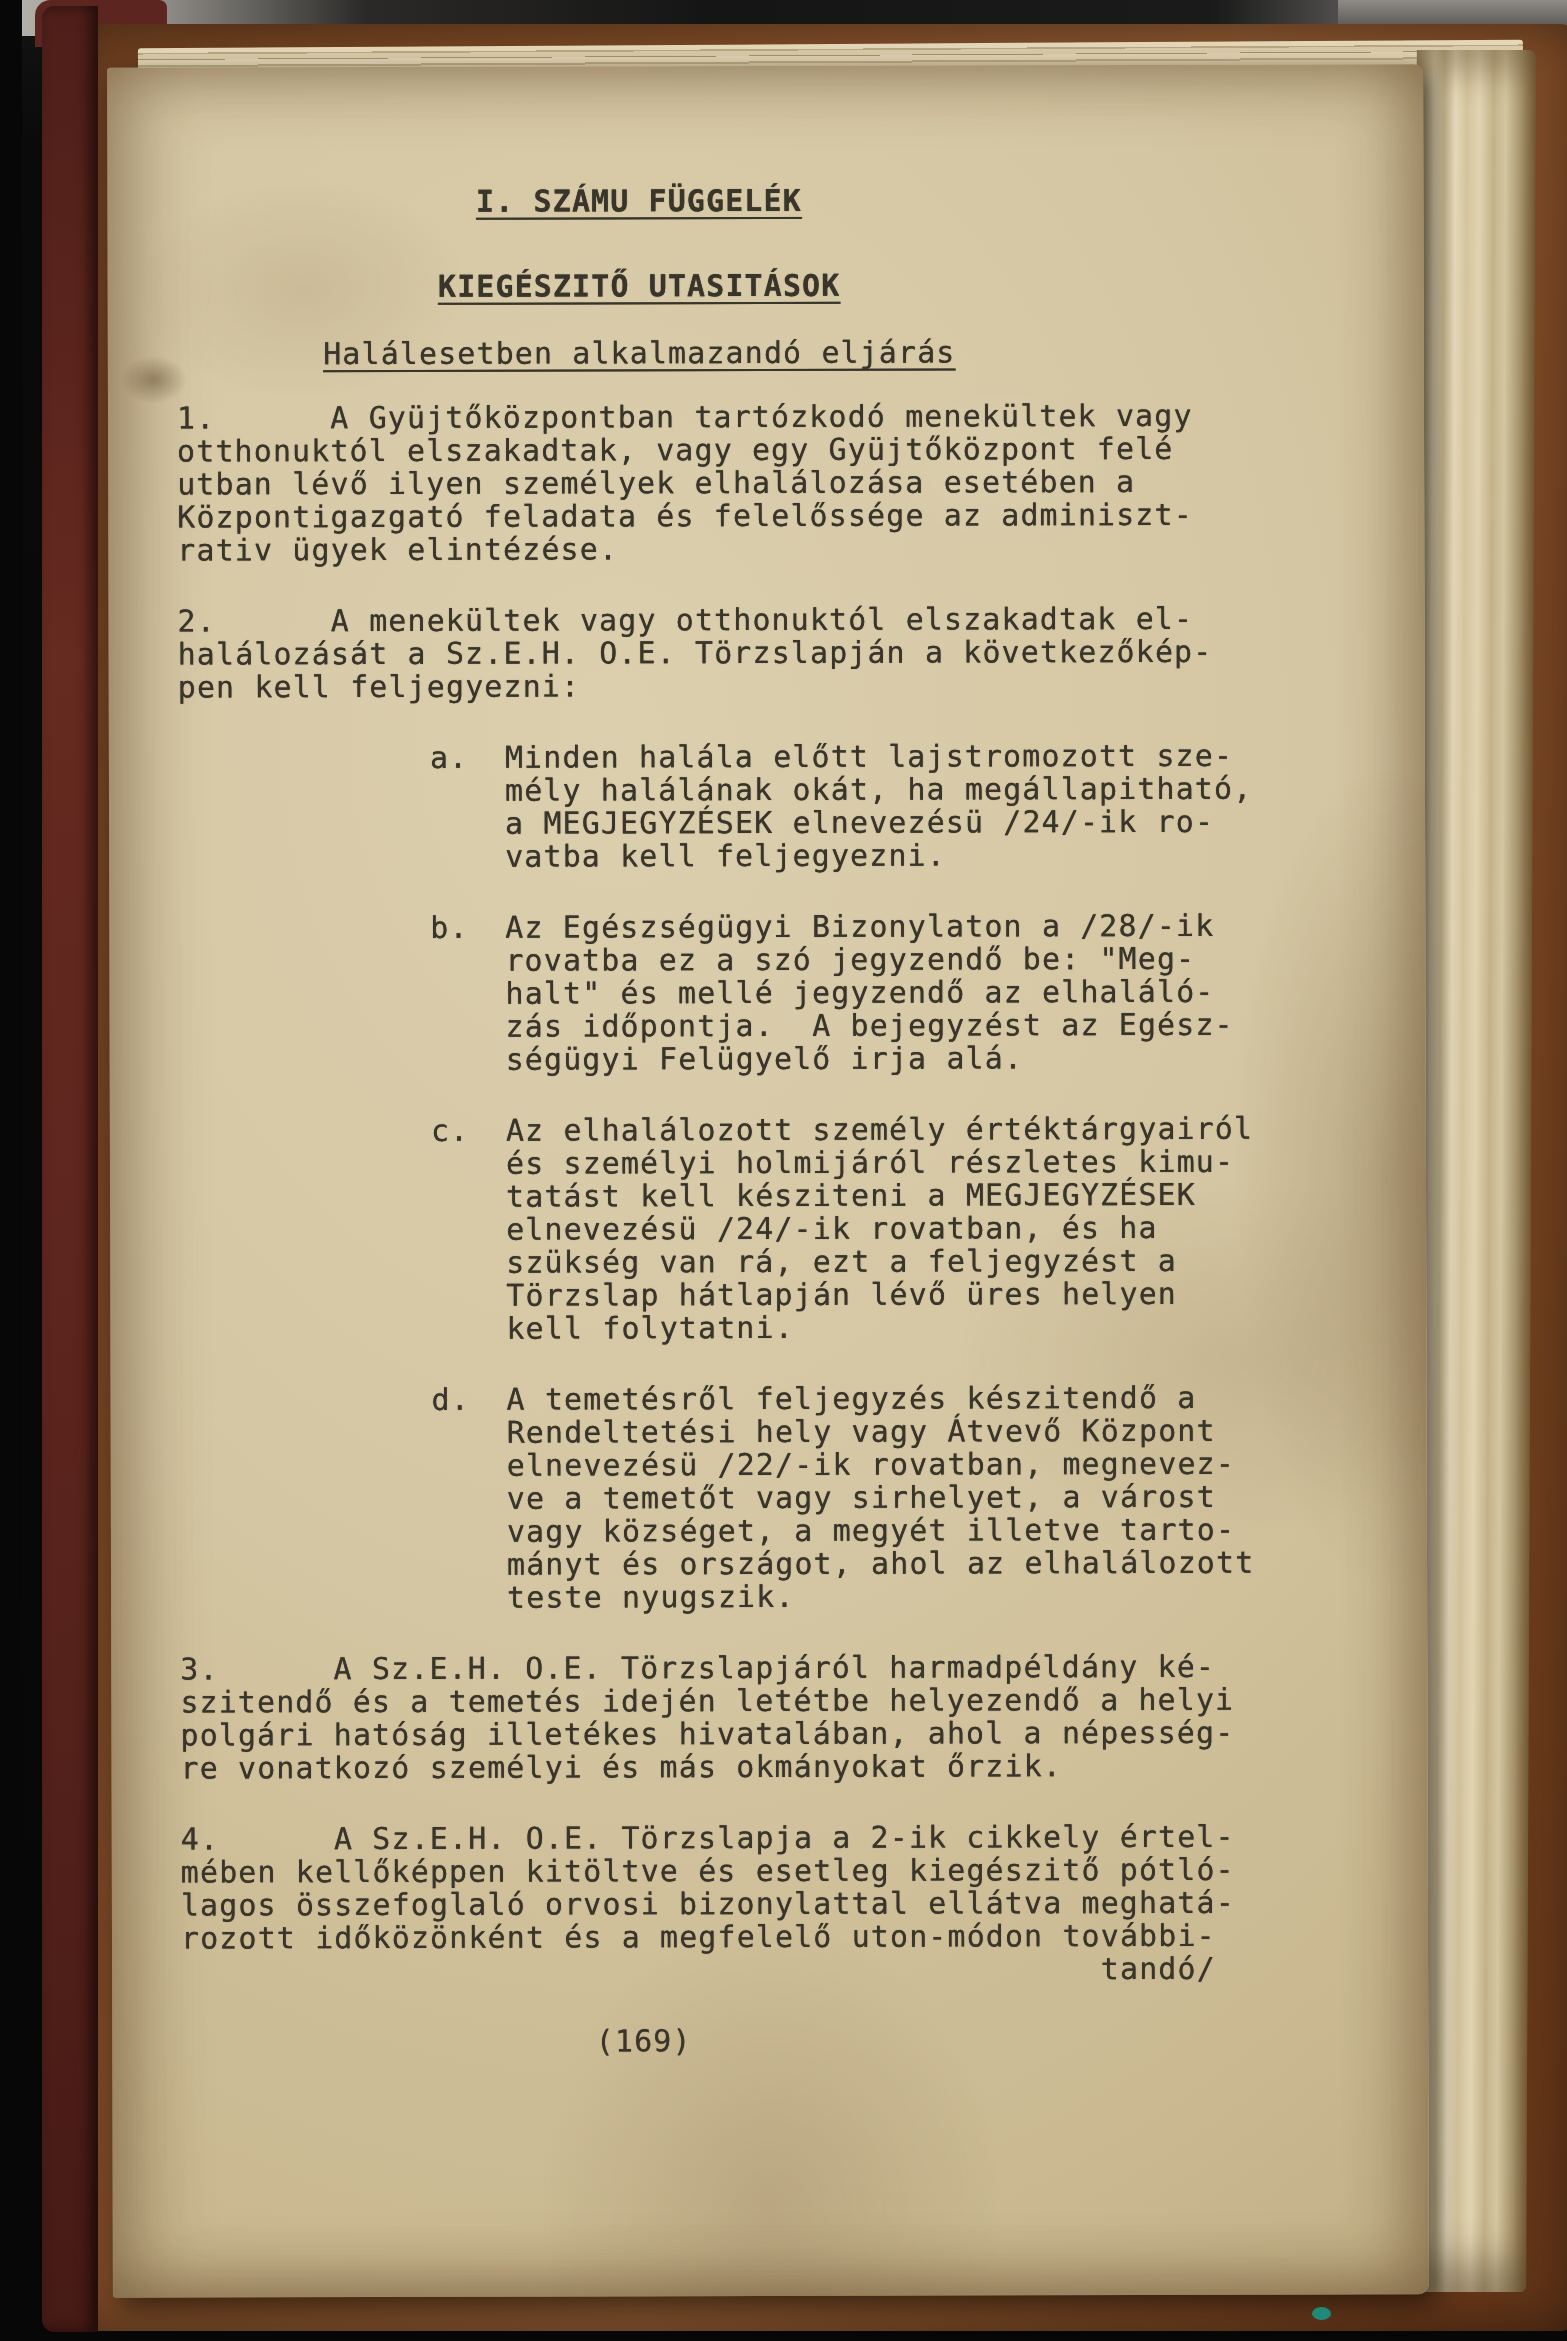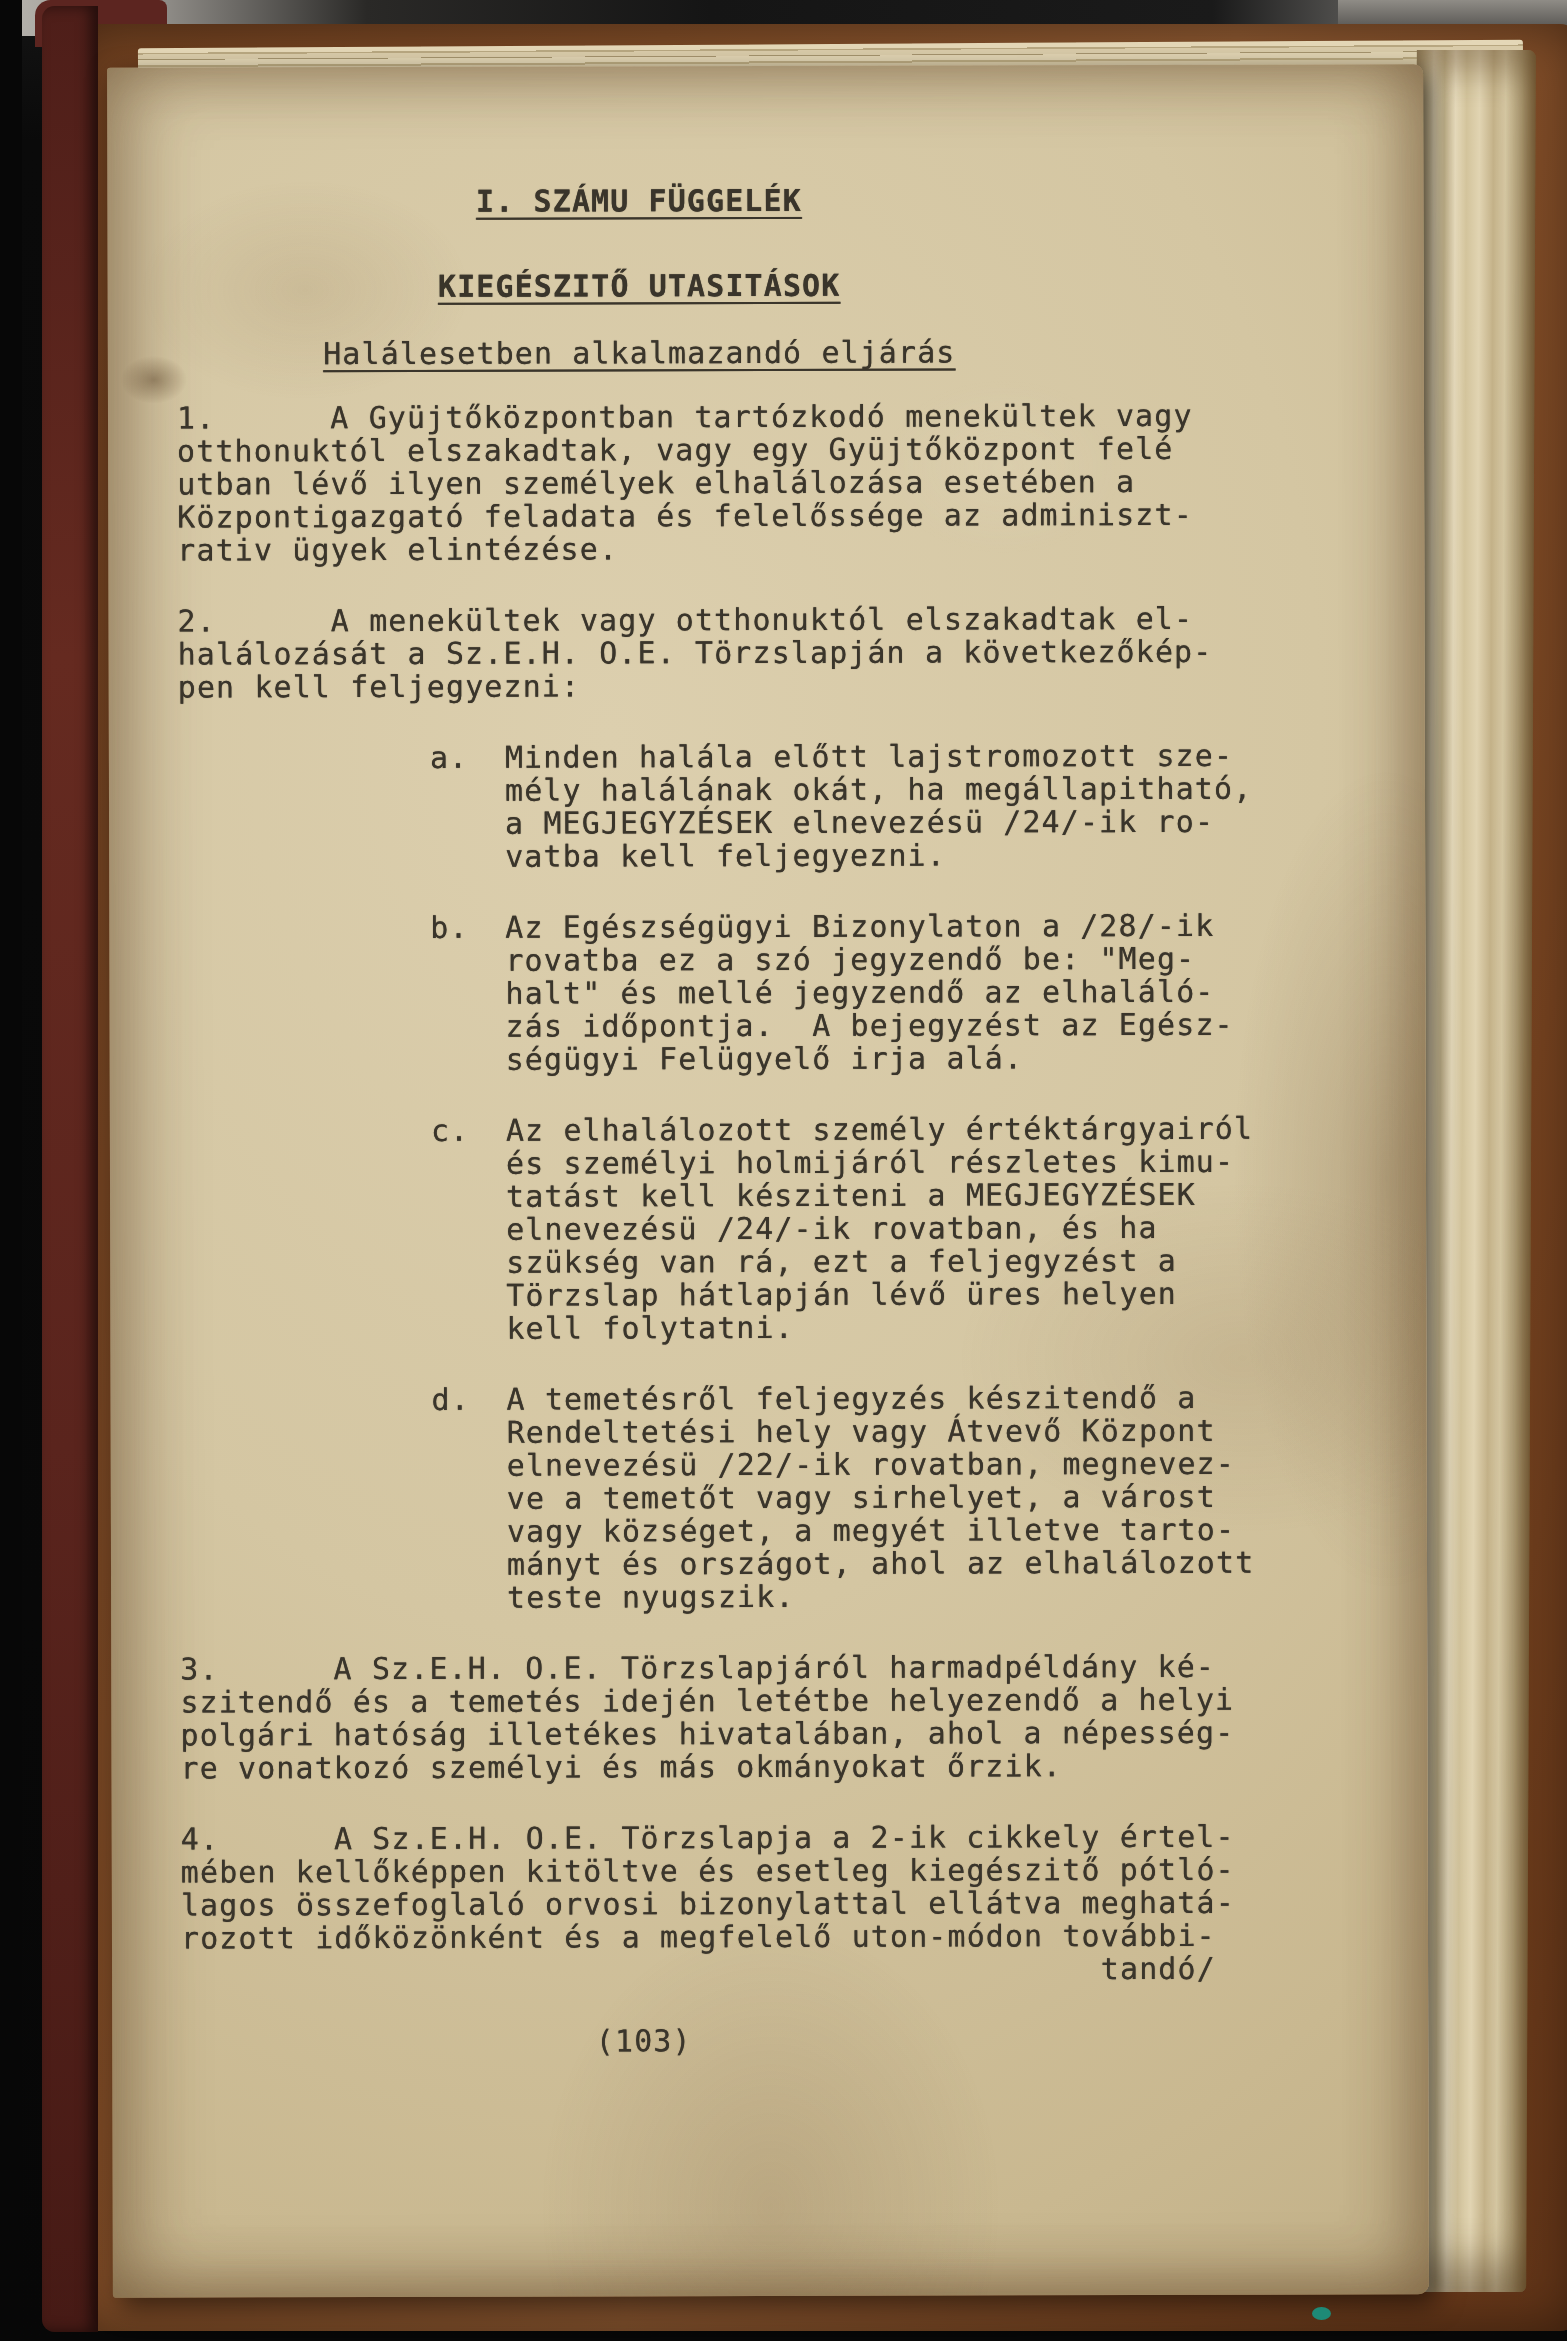--- a/index.html
+++ b/index.html
@@ -137,21 +137,21 @@
 szitendő és a temetés idején letétbe helyezendő a helyi
 polgári hatóság illetékes hivatalában, ahol a népesség-
 re vonatkozó személyi és más okmányokat őrzik.</div>
       <div class="para">4.      A Sz.E.H. O.E. Törzslapja a 2-ik cikkely értel-
 mében kellőképpen kitöltve és esetleg kiegészitő pótló-
 lagos összefoglaló orvosi bizonylattal ellátva meghatá-
 rozott időközönként és a megfelelő uton-módon további-
                                                 tandó/</div>
 
       <div class="center-col pageno-row">
-        <span>(103)</span>
+        <span>(169)</span>
       </div>
 
     </div>
   </div>
 
   <div class="speck"></div>
 </div>
 
 
 </body></html>

